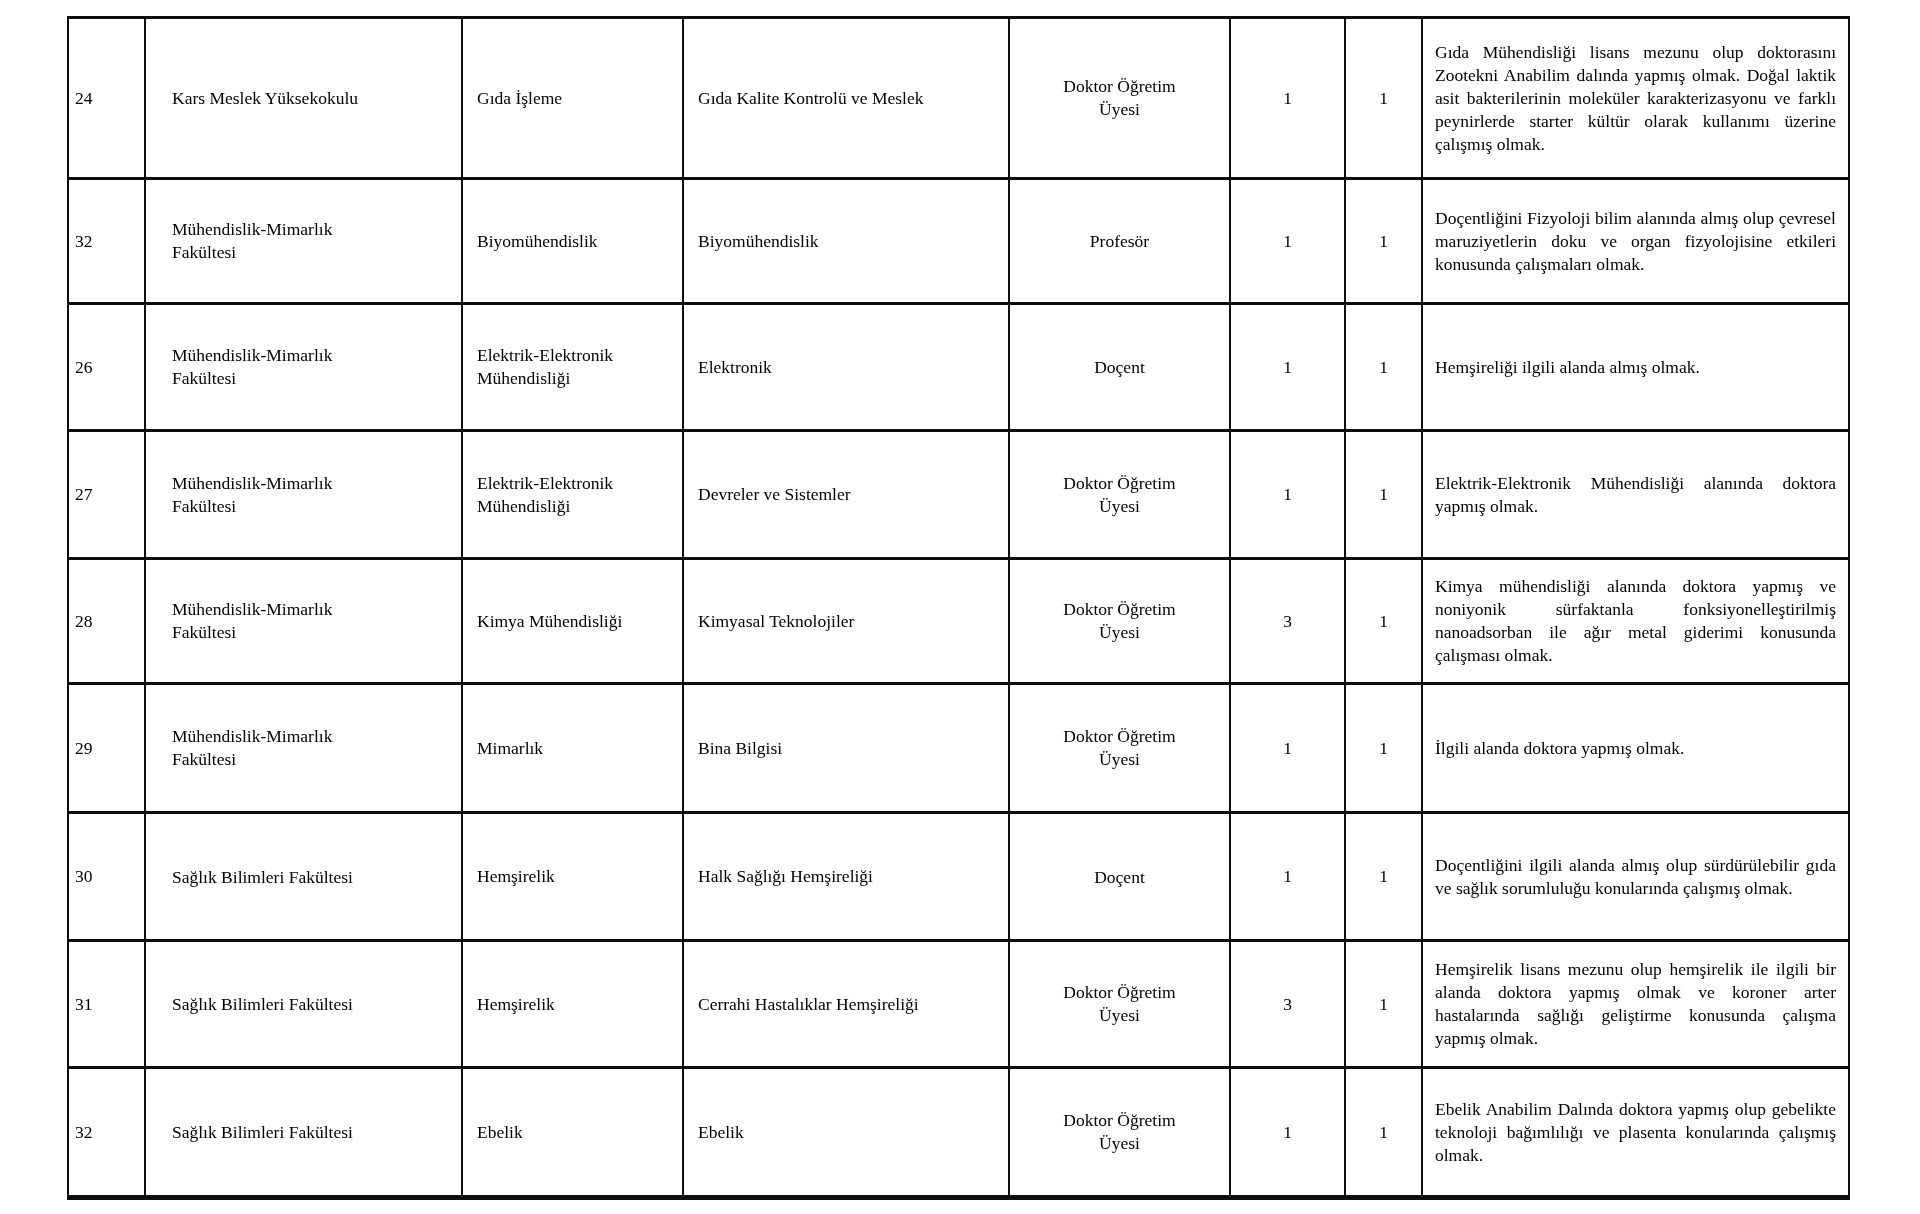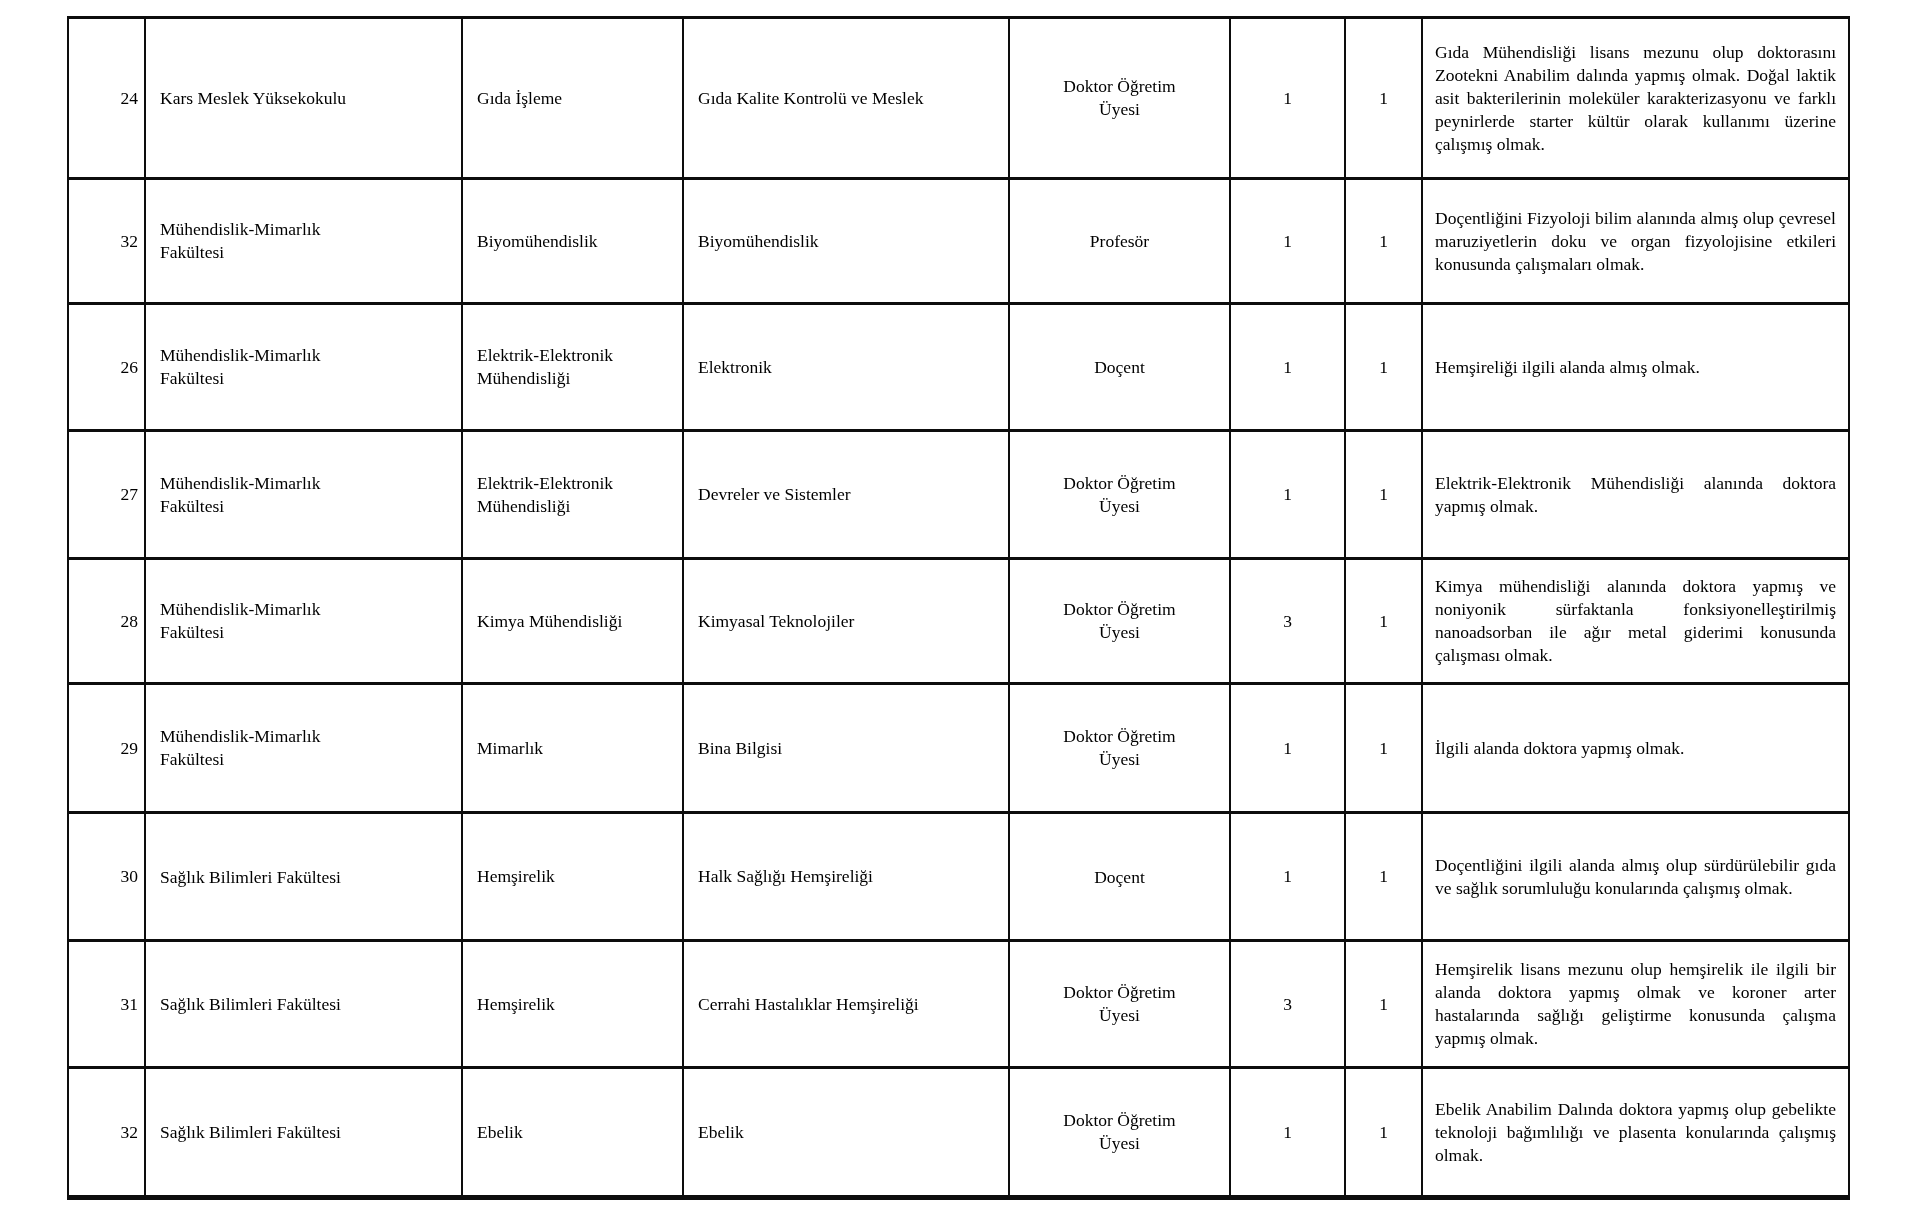--- a/index.html
+++ b/index.html
@@ -33,24 +33,24 @@
     border-top-width: 3px;
     border-bottom-width: 3px;
     vertical-align: middle;
     overflow: hidden;
     padding: 4px 10px;
     background: #ffffff;
   }
   table.positions tr:first-child td { border-top-width: 3px; }
   table.positions tr:last-child td { border-bottom-width: 5px; }
   table.positions td.c-no {
-    text-align: right;
+    text-align: left;
     padding: 4px 6px;
   }
-  table.positions td.c-unit { padding-left: 14px; padding-right: 10px; text-decoration: underline; }
+  table.positions td.c-unit { padding-left: 26px; padding-right: 10px; text-decoration: underline; }
   table.positions td.c-unit .wrapbox {
     display: inline-block;
     max-width: 222px;
     vertical-align: middle;
   }
   table.positions td.c-dept { padding-left: 14px; padding-right: 10px; }
   table.positions td.c-field { padding-left: 14px; padding-right: 10px; }
   table.positions td.c-title { text-align: center; padding: 4px 20px; }
   table.positions td.c-title .wrapbox {
     display: inline-block;

